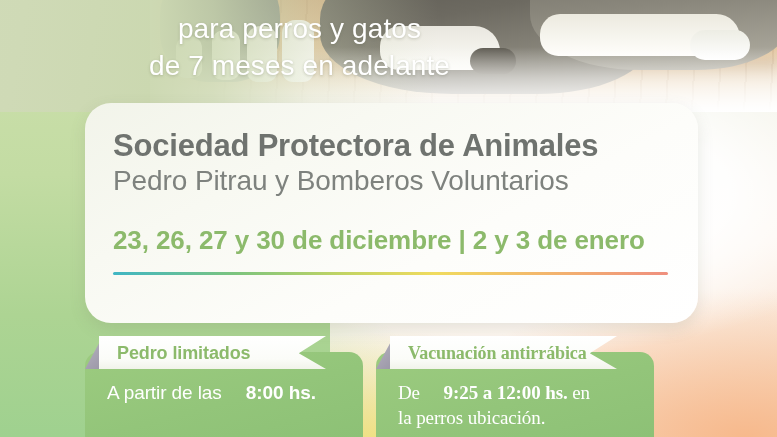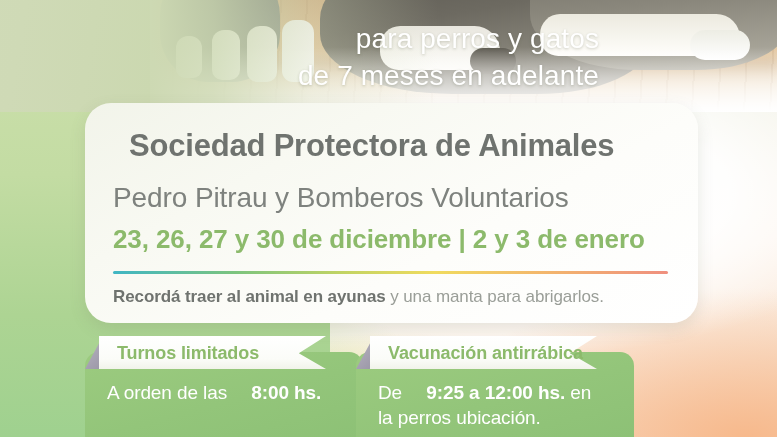--- a/index.html
+++ b/index.html
@@ -71,61 +71,61 @@
     position:absolute;left:0;top:0;width:46%;height:100%;
     background:linear-gradient(90deg,#cdd9b3 0%,rgba(205,217,179,.82) 22%,rgba(215,222,190,.35) 56%,rgba(215,222,190,0) 100%);
   }
   .photo-tint-left{
     position:absolute;left:-150px;top:0;width:300px;height:112px;
     background:linear-gradient(100deg,#d2dcba 0%,#cfdab6 55%,#cbd8b0 100%);
   }
 
   
   .headline{
-    position:absolute;left:0;top:0;width:600px;padding-top:20px;
-    text-align:right;color:#ffffff;
+    position:absolute;left:0;top:0;width:600px;padding-top:10px;
+    text-align:center;color:#ffffff;
     font-size:28px;line-height:1.33;font-weight:400;letter-spacing:.1px;
     text-shadow:0 1px 3px rgba(90,95,70,.30);
   }
   .headline div{padding-right:1px;}
 
   
   .card{
     position:absolute;left:85px;top:103px;width:613px;height:220px;
     border-radius:26px;
     background:linear-gradient(152deg,#f2f4ea 0%,#f8f9f2 30%,#fdfdfa 62%,#ffffff 100%);
     box-shadow:0 6px 16px rgba(110,120,95,.16);
   }
   .card-inner{padding:26px 30px 0 28px;}
   .card-title{
-    font-size:31px;font-weight:700;color:#6f736f;letter-spacing:-.2px;line-height:1.08;margin-left:16px;
+    font-size:31px;font-weight:700;color:#6f736f;letter-spacing:-.2px;line-height:1.08;
   }
   .card-subtitle{
-    font-size:28px;font-weight:400;color:#7e827e;letter-spacing:-.1px;line-height:1.14;margin-top:20px;
+    font-size:28px;font-weight:400;color:#7e827e;letter-spacing:-.1px;line-height:1.14;margin-top:3px;
   }
   .card-dates{
-    font-size:26px;font-weight:700;color:#8cba6b;letter-spacing:-.1px;margin-top:10px;
+    font-size:26px;font-weight:700;color:#8cba6b;letter-spacing:-.1px;margin-top:28px;
   }
   .rule{
     height:3px;margin-top:16px;border-radius:2px;
     background:linear-gradient(90deg,#3fb6c4 0%,#7cc47e 22%,#c4d463 42%,#f0db5e 58%,#f3b96b 76%,#ef8f7e 100%);
   }
   .card-note{
     margin-top:13px;font-size:17px;color:#9a9e98;letter-spacing:-.1px;
   }
   .card-note b{color:#6f736f;font-weight:700;}
 
   
   .box{
     position:absolute;top:352px;width:278px;height:85px;
     border-radius:14px 14px 0 0;
     background:linear-gradient(165deg,#9ccb7f 0%,#93c57a 55%,#8dc176 100%);
   }
   .box-left{left:85px;}
-  .box-right{left:356px;}
+  .box-right{left:376px;font-family:Liberation Serif, serif;}
   .ribbon{
     position:absolute;left:14px;top:-16px;width:227px;height:33px;
     background:linear-gradient(180deg,#ffffff 0%,#fbfcf8 70%,#f1f3ea 100%);
     -webkit-clip-path:polygon(0 0,100% 0,88% 52%,100% 100%,0 100%);
     clip-path:polygon(0 0,100% 0,88% 52%,100% 100%,0 100%);
     box-shadow:0 2px 4px rgba(90,100,70,.10);
   }
   .ribbon-fold{
     position:absolute;left:0px;top:-16px;width:18px;height:33px;
     background:linear-gradient(135deg,#b9b4c0 0%,#a7a3b2 60%,#9a96a6 100%);
@@ -173,30 +173,29 @@
     <div>para perros y gatos</div>
     <div>de 7 meses en adelante</div>
   </div>
 
   <div class="card">
     <div class="card-inner">
       <div class="card-title">Sociedad Protectora de Animales</div>
       <div class="card-subtitle">Pedro Pitrau y Bomberos Voluntarios</div>
       <div class="card-dates">23, 26, 27 y 30 de diciembre | 2 y 3 de enero</div>
       <div class="rule"></div>
-      <div class="card-note"><b>Recordá traer al animal en ayunas</b><span> y una manta para abrigarlos.</span></div>
     </div>
   </div>
 
   <div class="box box-left">
     <div class="ribbon-fold"></div>
     <div class="ribbon"></div>
-    <div class="ribbon-label">Turnos limitados</div>
+    <div class="ribbon-label">Pedro limitados</div>
     <div class="box-body">
-      <div><span>A orden de las </span><b>8:00 hs.</b><span></span></div>
+      <div><span>A partir de las </span><b>8:00 hs.</b><span></span></div>
     </div>
   </div>
 
   <div class="box box-right">
     <div class="ribbon-fold"></div>
     <div class="ribbon"></div>
     <div class="ribbon-label">Vacunación antirrábica</div>
     <div class="box-body">
       <div><span>De </span><b>9:25 a 12:00 hs.</b><span> en</span></div>
       <div>la perros ubicación.</div>

